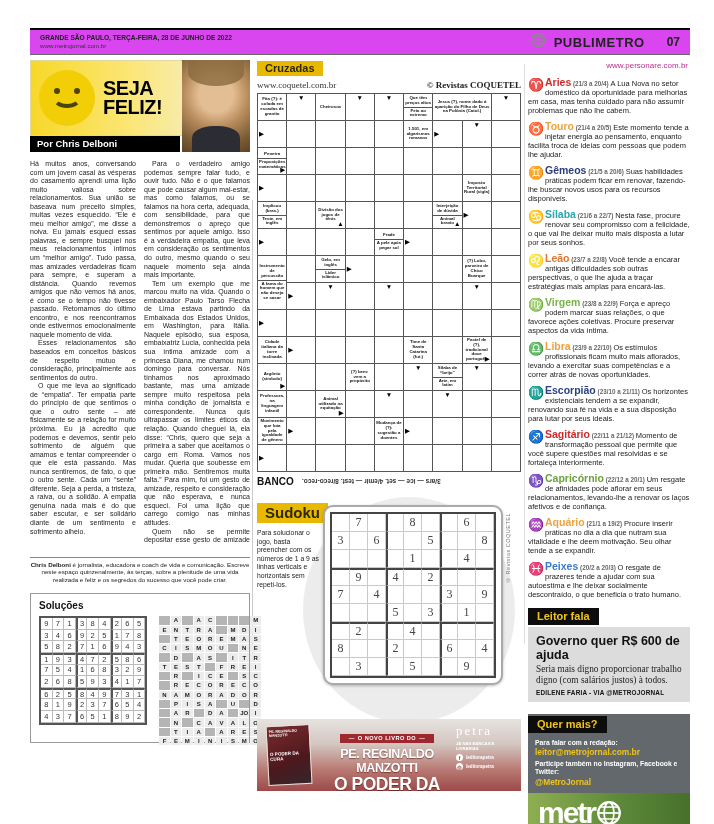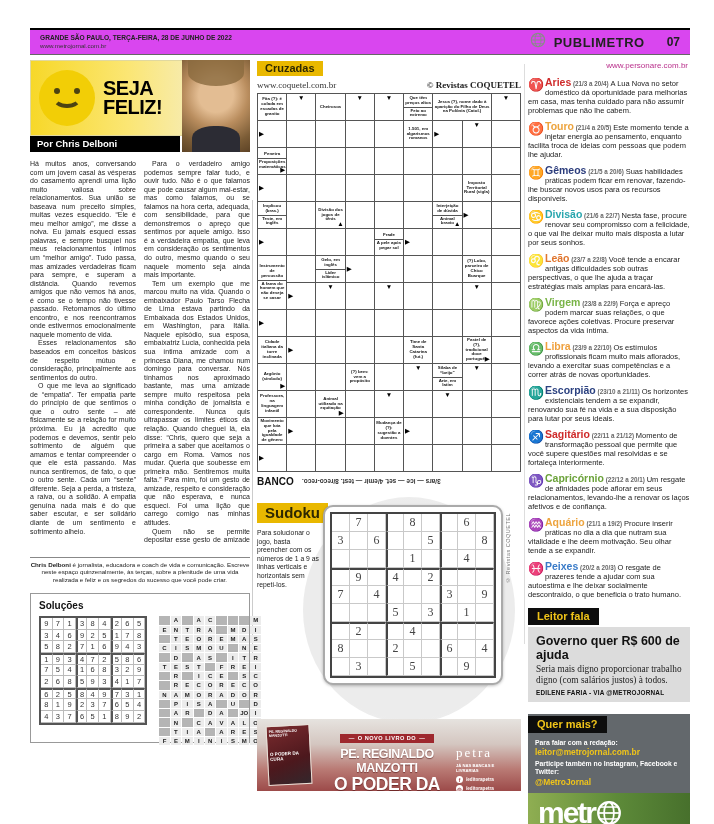--- a/index.html
+++ b/index.html
@@ -114,21 +114,21 @@
   .ad-book .b1 { font-size:3.6px; font-weight:bold; line-height:4px; }
   .ad-book .b2 { font-size:4.6px; font-weight:900; line-height:5px; margin-top:14px; }
   .ad-mid { position:absolute; left:62px; top:7px; width:136px; text-align:center; color:#fff; }
   .ad-kicker { display:inline-block; background:#9e282e; font-size:5.6px; font-weight:bold; padding:1.5px 6px;
     letter-spacing:.5px; }
   .ad-kicker .dash { margin:0 3px; }
   .ad-author { font-size:12.5px; font-weight:900; letter-spacing:-.4px; margin-top:3px;
     text-shadow:0 1px 1px rgba(60,0,0,.5); }
   .ad-title { font-size:17.5px; font-weight:900; letter-spacing:-.5px; line-height:18px;
     text-shadow:0 1px 1px rgba(60,0,0,.5); }
-  .ad-right { position:absolute; right:5px; top:26px; width:60px; color:#fff; }
+  .ad-right { position:absolute; right:5px; top:4px; width:60px; color:#fff; }
   .ad-brand { font-family:"Liberation Serif", serif; font-size:13px; letter-spacing:2px; }
   .ad-tag { font-size:4.2px; font-weight:bold; margin:2px 0 3px; }
   .ad-soc { display:flex; align-items:center; gap:3px; font-size:4.6px; font-weight:bold; margin-top:2px; }
   .soc-ic { width:7px; height:7px; border-radius:50%; background:#fff; color:#9c3a3e; font-size:5px;
     font-weight:bold; display:flex; align-items:center; justify-content:center; flex:none; }
 
   
   .h-head { display:flex; align-items:flex-start; gap:5px; }
   .personare { display:flex; align-items:center; gap:3px; margin-top:-2px; }
   .p-name { font-size:13px; font-weight:bold; color:#333a5e; line-height:12px; }
@@ -798,21 +798,21 @@
     </div>
   </div>
 
   <div class="col-right">
     <div class="p-site">www.personare.com.br</div>
 
     <div>
         <div class="h-entry"><div class="h-glyph" style="color: rgb(207, 43, 43);">♈</div><span class="h-name" style="color: rgb(207, 43, 43);">Áries</span><span class="h-dates"> (21/3 a 20/4) </span><span>A Lua Nova no setor doméstico dá oportunidade para melhorias em casa, mas tenha cuidado para não assumir problemas que não lhe cabem.</span></div>
         <div class="h-entry"><div class="h-glyph" style="color: rgb(237, 164, 62);">♉</div><span class="h-name" style="color: rgb(237, 164, 62);">Touro</span><span class="h-dates"> (21/4 a 20/5) </span><span>Este momento tende a injetar energia ao pensamento, enquanto facilita troca de ideias com pessoas que podem lhe ajudar.</span></div>
         <div class="h-entry"><div class="h-glyph" style="color: rgb(43, 60, 124);">♊</div><span class="h-name" style="color: rgb(43, 60, 124);">Gêmeos</span><span class="h-dates"> (21/5 a 20/6) </span><span>Suas habilidades práticas podem ficar em renovar, fazendo-lhe buscar novos usos para os recursos disponíveis.</span></div>
-        <div class="h-entry"><div class="h-glyph" style="color: rgb(42, 166, 174);">♋</div><span class="h-name" style="color: rgb(42, 166, 174);">Divisão</span><span class="h-dates"> (21/6 a 22/7) </span><span>Nesta fase, procure renovar seu compromisso com a felicidade, o que vai lhe deixar muito mais disposta a lutar por seus sonhos.</span></div>
+        <div class="h-entry"><div class="h-glyph" style="color: rgb(42, 166, 174);">♋</div><span class="h-name" style="color: rgb(42, 166, 174);">Sílaba</span><span class="h-dates"> (21/6 a 22/7) </span><span>Nesta fase, procure renovar seu compromisso com a felicidade, o que vai lhe deixar muito mais disposta a lutar por seus sonhos.</span></div>
         <div class="h-entry"><div class="h-glyph" style="color: rgb(224, 118, 47);">♌</div><span class="h-name" style="color: rgb(224, 118, 47);">Leão</span><span class="h-dates"> (23/7 a 22/8) </span><span>Você tende a encarar antigas dificuldades sob outras perspectivas, o que lhe ajuda a traçar estratégias mais amplas para encará-las.</span></div>
         <div class="h-entry"><div class="h-glyph" style="color: rgb(121, 180, 71);">♍</div><span class="h-name" style="color: rgb(121, 180, 71);">Virgem</span><span class="h-dates"> (23/8 a 22/9) </span><span>Força e apreço podem marcar suas relações, o que favorece ações coletivas. Procure preservar aspectos da vida íntima.</span></div>
         <div class="h-entry"><div class="h-glyph" style="color: rgb(239, 160, 61);">♎</div><span class="h-name" style="color: rgb(239, 160, 61);">Libra</span><span class="h-dates"> (23/9 a 22/10) </span><span>Os estímulos profissionais ficam muito mais aflorados, levando a exercitar suas competências e a correr atrás de novas oportunidades.</span></div>
         <div class="h-entry"><div class="h-glyph" style="color: rgb(43, 65, 128);">♏</div><span class="h-name" style="color: rgb(43, 65, 128);">Escorpião</span><span class="h-dates"> (23/10 a 21/11) </span><span>Os horizontes existenciais tendem a se expandir, renovando sua fé na vida e a sua disposição para lutar por seus ideais.</span></div>
         <div class="h-entry"><div class="h-glyph" style="color: rgb(207, 43, 43);">♐</div><span class="h-name" style="color: rgb(207, 43, 43);">Sagitário</span><span class="h-dates"> (22/11 a 21/12) </span><span>Momento de transformação pessoal que permite que você supere questões mal resolvidas e se fortaleça interiormente.</span></div>
         <div class="h-entry"><div class="h-glyph" style="color: rgb(107, 162, 58);">♑</div><span class="h-name" style="color: rgb(107, 162, 58);">Capricórnio</span><span class="h-dates"> (22/12 a 20/1) </span><span>Um resgate de afinidades pode aflorar em seus relacionamentos, levando-lhe a renovar os laços afetivos e de confiança.</span></div>
         <div class="h-entry"><div class="h-glyph" style="color: rgb(237, 164, 62);">♒</div><span class="h-name" style="color: rgb(237, 164, 62);">Aquário</span><span class="h-dates"> (21/1 a 19/2) </span><span>Procure inserir práticas no dia a dia que nutram sua vitalidade e lhe deem motivação. Seu olhar tende a se expandir.</span></div>
         <div class="h-entry"><div class="h-glyph" style="color: rgb(58, 123, 200);">♓</div><span class="h-name" style="color: rgb(58, 123, 200);">Peixes</span><span class="h-dates"> (20/2 a 20/3) </span><span>O resgate de prazeres tende a ajudar com sua autoestima e lhe deixar socialmente descontraído, o que beneficia o trato humano.</span></div>
       </div>
 

